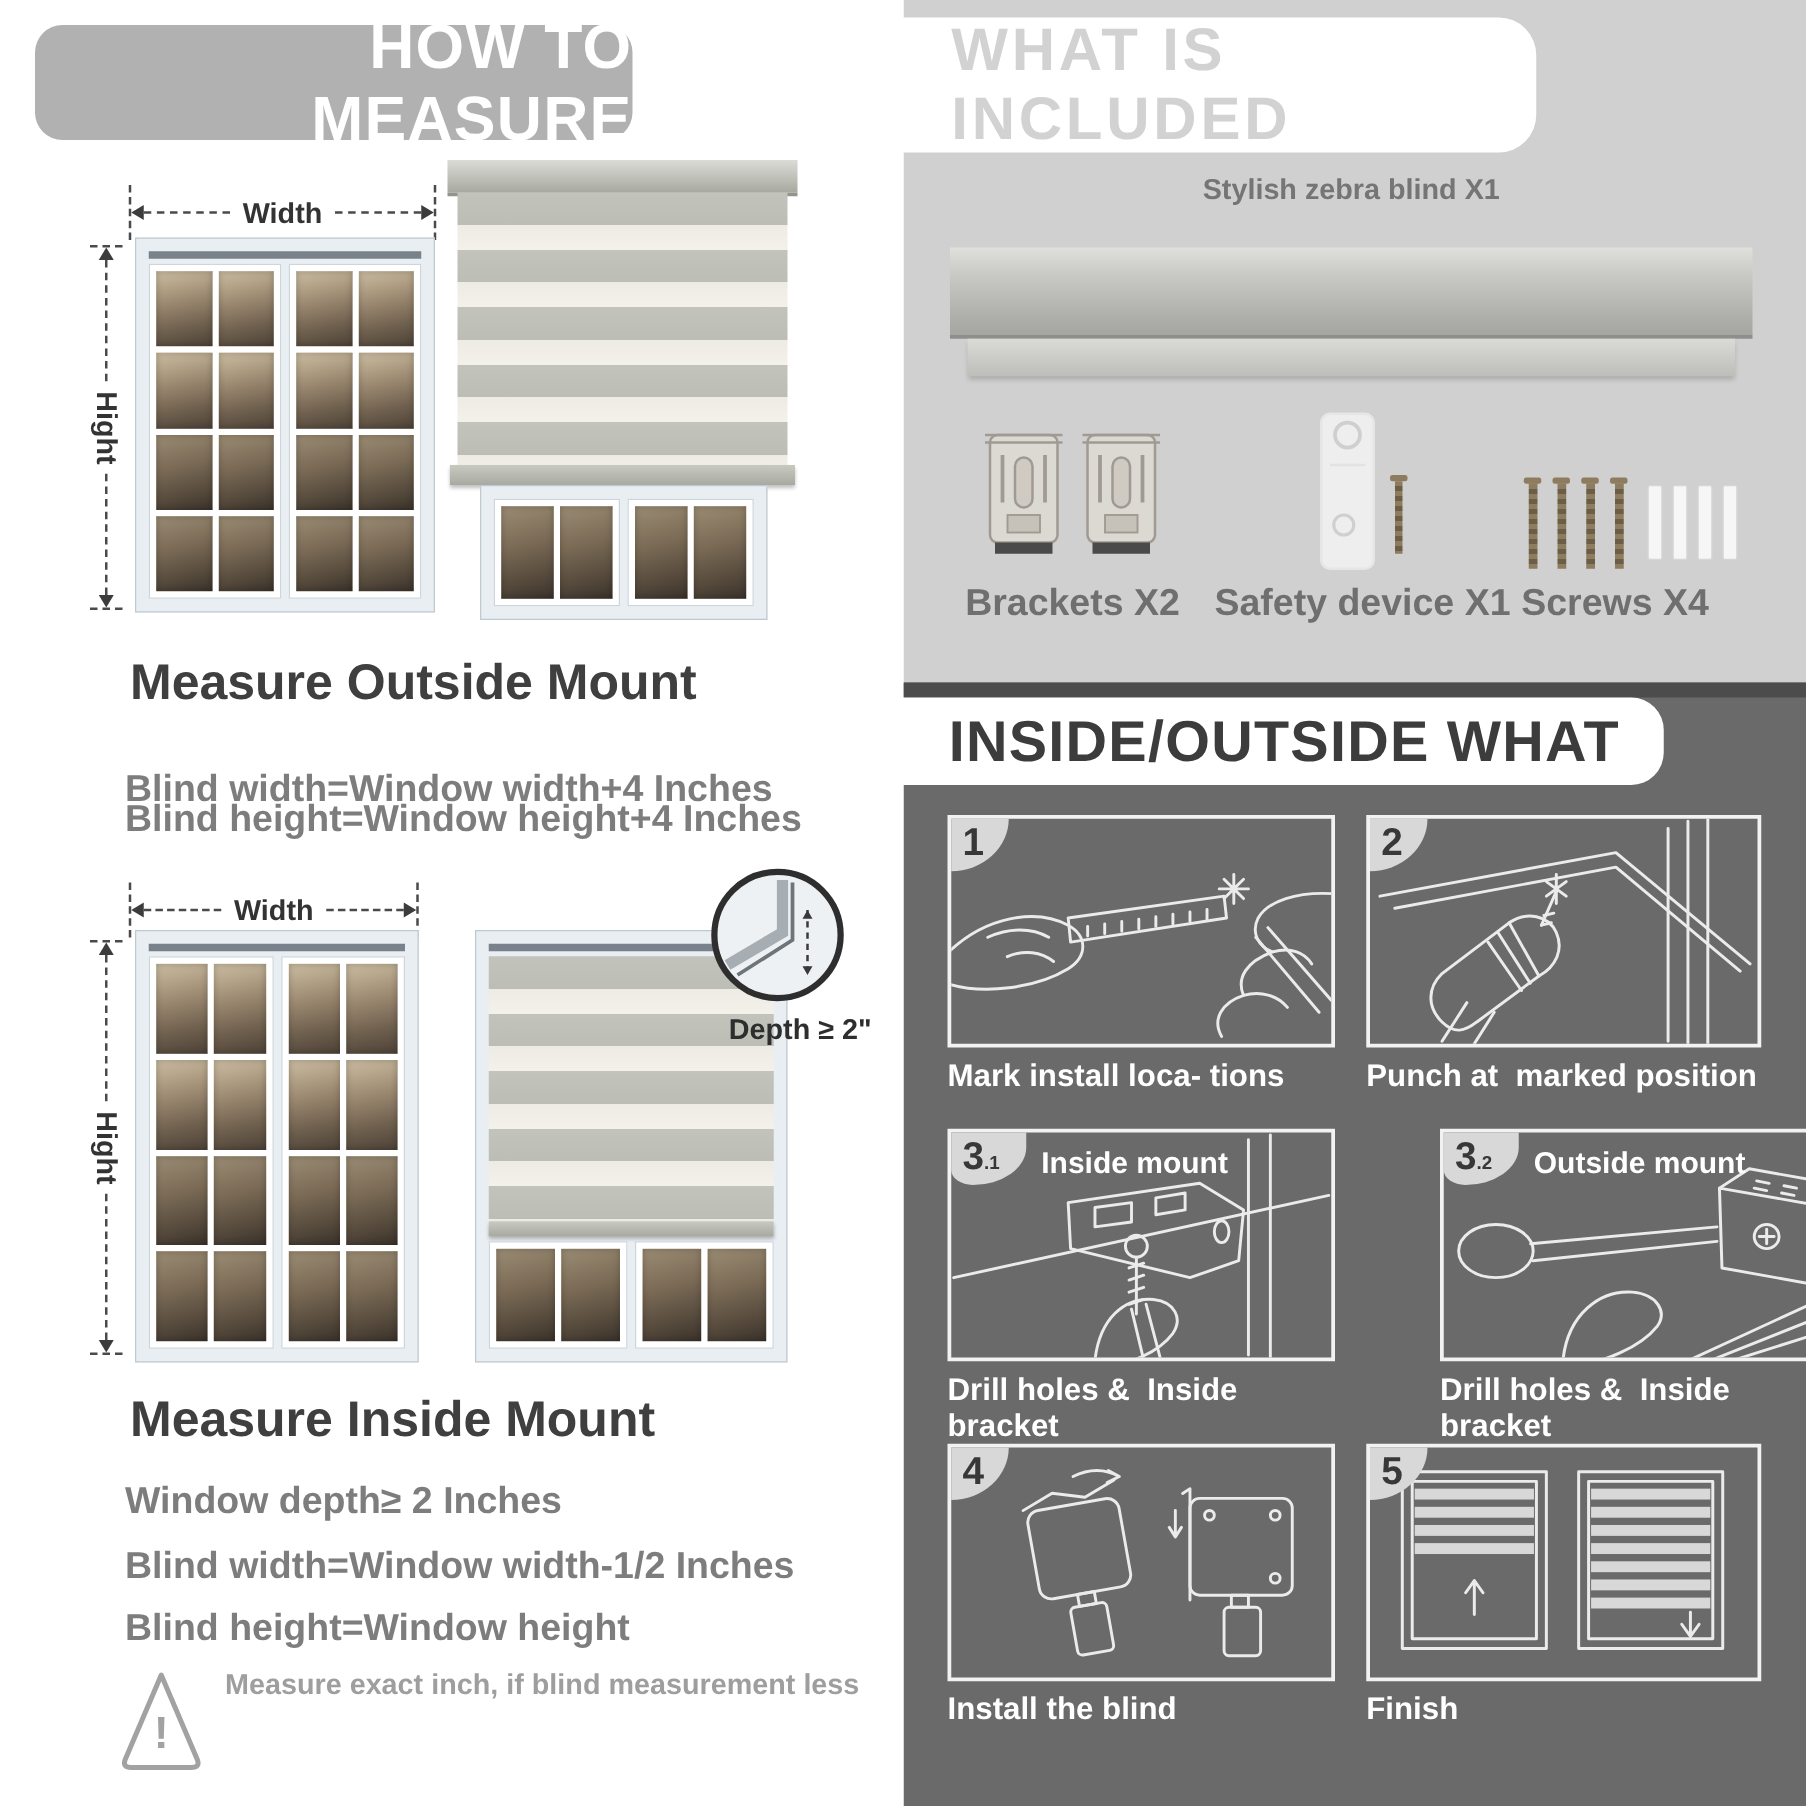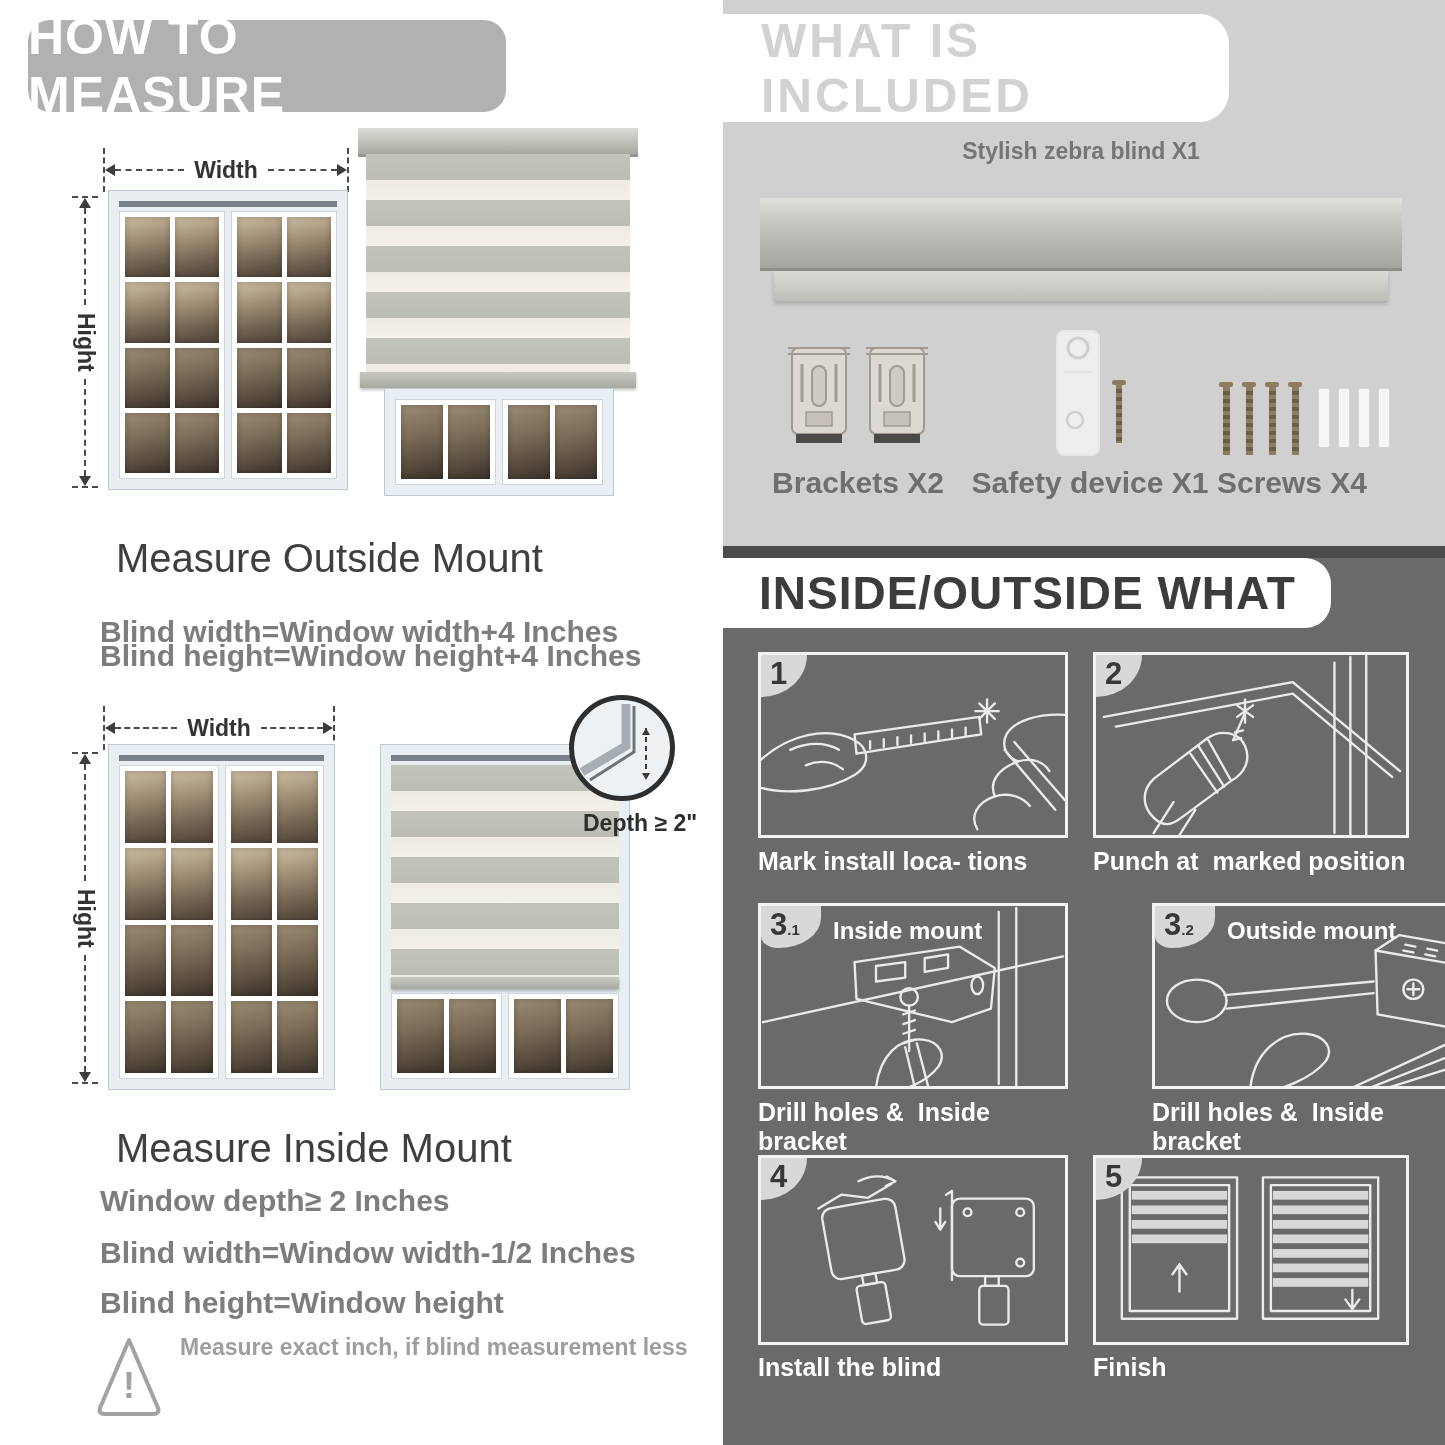--- a/index.html
+++ b/index.html
@@ -1,24 +1,24 @@
 <!DOCTYPE html>
 <html><head>
 <meta charset="utf-8">
 <style>
   html,body{margin:0;padding:0;background:#fff;}
   body{width:1445px;height:1445px;position:relative;font-family:"Liberation Sans",sans-serif;overflow:hidden;}
   .abs{position:absolute;}
 
   
   .banner-left{left:28px;top:20px;width:478px;height:92px;background:#b1b1b1;border-radius:22px;
-    display:flex;align-items:center;box-sizing:border-box;}
+    display:flex;align-items:center;box-sizing:border-box;text-align:right;}
   .banner-left span{color:#fff;font-weight:bold;font-size:50px;letter-spacing:1px;}
 
-  h2.sec-title{margin:16px;font-size:40px;font-weight:normal;color:#3f3f3f;}
+  h2.sec-title{margin:4px;font-size:40px;font-weight:bold;color:#3f3f3f;}
   .formula{font-size:30px;font-weight:bold;color:#7d7d7d;}
 
   
   .harrow{display:flex;align-items:center;height:44px;}
   .harrow .endline{width:0;height:44px;border-left:2px dashed #4a4a4a;}
   .harrow .seg{flex:1;height:0;border-top:2px dashed #4a4a4a;}
   .harrow .ah{width:0;height:0;border-top:6px solid transparent;border-bottom:6px solid transparent;}
   .harrow .ah.l{border-right:10px solid #3c3c3c;}
   .harrow .ah.r{border-left:10px solid #3c3c3c;}
   .harrow .lbl{margin:0 10px;font-size:23px;font-weight:bold;color:#333;}

